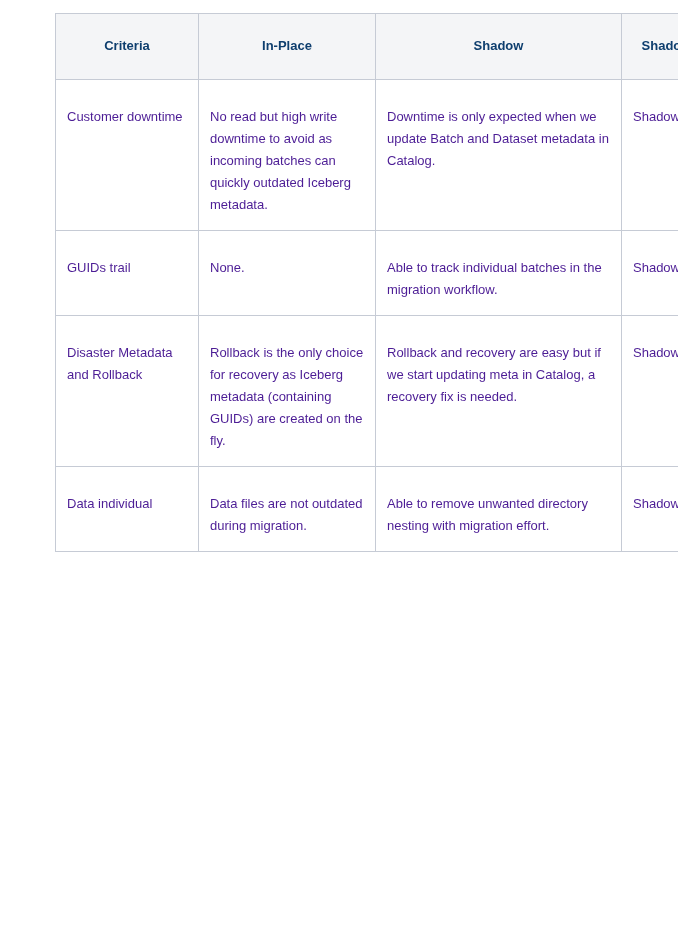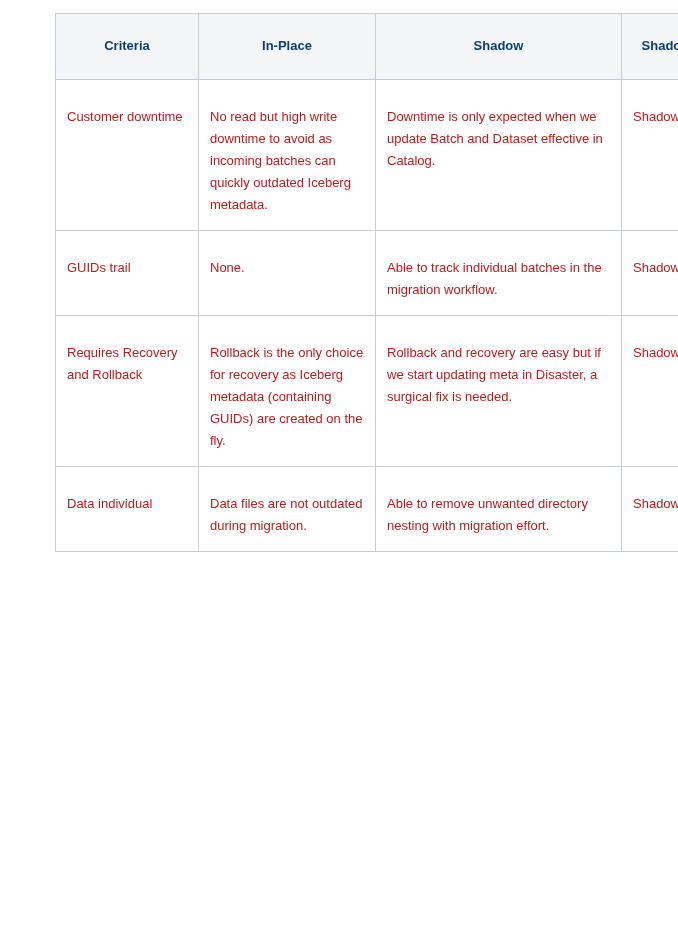--- a/index.html
+++ b/index.html
@@ -35,21 +35,21 @@
   }
   th {
     background: #f4f5f7;
     color: #0e3e6e;
     font-weight: bold;
     text-align: center;
     vertical-align: middle;
     padding: 21px 8px 22px 8px;
   }
   td {
-    color: #b91c1c;
+    color: #4c1d95;
     vertical-align: top;
     text-align: left;
     padding: 26px 11px 14px 11px;
     overflow: hidden;
   }
 </style>
 </head>
 <body>
 
 <div class="page">
@@ -65,33 +65,33 @@
         <th>Criteria</th>
         <th>In-Place</th>
         <th>Shadow</th>
         <th>Shadow</th>
       </tr>
     </thead>
     <tbody>
       <tr>
         <td>Customer downtime</td>
         <td>No read but high write downtime to avoid as incoming batches can quickly outdated Iceberg metadata.</td>
-        <td>Downtime is only expected when we update Batch and Dataset effective in Catalog.</td>
+        <td>Downtime is only expected when we update Batch and Dataset metadata in Catalog.</td>
         <td>Shadow</td>
       </tr>
       <tr>
         <td>GUIDs trail</td>
         <td>None.</td>
         <td>Able to track individual batches in the migration workflow.</td>
         <td>Shadow</td>
       </tr>
       <tr>
-        <td>Requires Recovery and Rollback</td>
+        <td>Disaster Metadata and Rollback</td>
         <td>Rollback is the only choice for recovery as Iceberg metadata (containing GUIDs) are created on the fly.</td>
-        <td>Rollback and recovery are easy but if we start updating meta in Disaster, a surgical fix is needed.</td>
+        <td>Rollback and recovery are easy but if we start updating meta in Catalog, a recovery fix is needed.</td>
         <td>Shadow</td>
       </tr>
       <tr>
         <td>Data individual</td>
         <td>Data files are not outdated during migration.</td>
         <td>Able to remove unwanted directory nesting with migration effort.</td>
         <td>Shadow</td>
       </tr>
     </tbody>
   </table>

